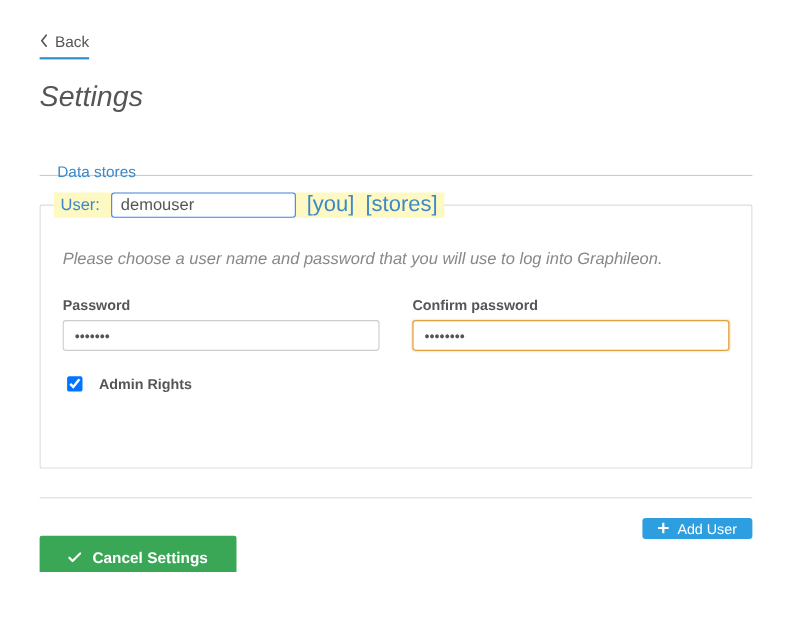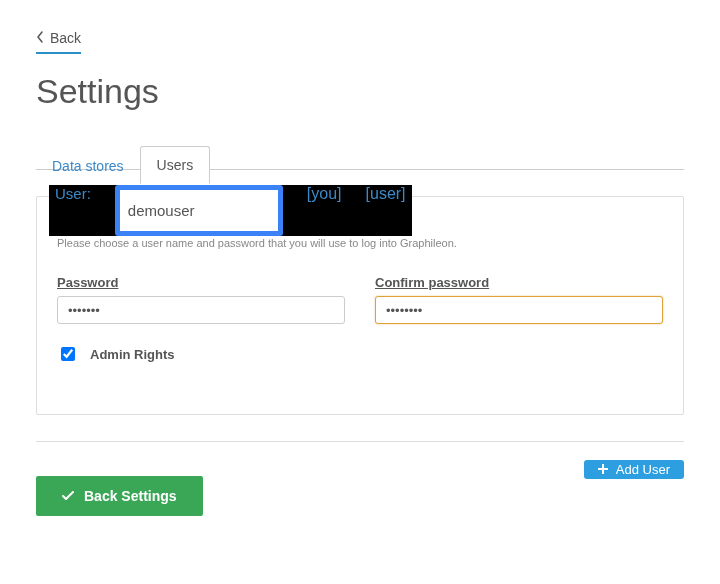--- a/index.html
+++ b/index.html
@@ -21,24 +21,25 @@
     display: inline-flex;
     align-items: center;
     color: #555;
     font-size: 14px;
     padding-bottom: 6px;
     border-bottom: 2px solid #2d8fc7;
     cursor: pointer;
   }
   .back-link svg { margin-right: 6px; }
   h1.page-title {
-    font-size: 34px;
+    font-size: 26px;
     font-weight: 400;
     margin: 18px 0 20px 0;
     color: #555;
+    font-style: italic;
   }
   .tabs {
     display: flex;
     align-items: flex-end;
     border-bottom: 1px solid #ccc;
   }
   .tab {
     padding: 10px 16px;
     font-size: 14px;
     color: #3b89c9;
@@ -57,82 +58,83 @@
     margin-top: 26px;
     border: 1px solid #ddd;
     border-radius: 2px;
     padding: 40px 20px 20px 20px;
     position: relative;
   }
   .user-legend-row {
     position: absolute;
     top: -12px;
     left: 12px;
-    background: #000000;
+    background: #fef9c3;
     padding: 0 6px;
     display: flex;
-    gap: 24px;
+    align-items: center;
+    gap: 10px;
   }
   .user-legend-label {
     color: #3b89c9;
     font-size: 15px;
   }
   .user-input {
     width: 168px;
-    padding: 12px 8px;
+    padding: 2px 8px;
     font-size: 15px;
     color: #555;
-    border: 5px solid #3b82f6;
+    border: 1px solid #3b82f6;
     border-radius: 3px;
     background: #fff;
   }
   .legend-tag {
     color: #3b89c9;
-    font-size: 16px;
+    font-size: 20px;
   }
   .help-text {
     color: #888;
-    font-size: 11px;
+    font-size: 15px;
     margin-bottom: 26px;
+    font-style: italic;
   }
   .pw-row {
     display: flex;
     gap: 30px;
     margin-bottom: 20px;
   }
   .pw-col {
     flex: 1;
     display: flex;
     flex-direction: column;
   }
   .pw-label {
     font-weight: 700;
     font-size: 13px;
     color: #555;
     margin-bottom: 6px;
-    text-decoration: underline;
   }
   .pw-input {
     padding: 6px 10px;
     border: 1px solid #ccc;
     border-radius: 3px;
     font-size: 13px;
     height: 28px;
     color: #555;
   }
   .pw-input.focused {
     border: 1px solid #e1a13a;
     box-shadow: 0 0 2px rgba(225,161,58,0.6);
     outline: none;
   }
   .admin-row {
     display: flex;
     align-items: center;
     gap: 12px;
-    margin-bottom: 30px;
+    margin-bottom: 46px;
   }
   .admin-row input[type=checkbox] {
     width: 14px;
     height: 14px;
   }
   .admin-label {
     font-weight: 700;
     font-size: 13px;
     color: #555;
   }
@@ -202,30 +204,29 @@
           <path d="M6 1 L2 6 L6 11" stroke="#555" stroke-width="1.5" fill="none" stroke-linecap="round" stroke-linejoin="round"></path>
         </svg>
     </span>
     <span>Back</span>
   </div>
 
   <h1 class="page-title">Settings</h1>
 
   <div class="tabs">
     <div class="tab">Data stores</div>
-    <div class="tab active">Users</div>
   </div>
 
   <div class="user-fieldset">
 
     <div class="user-legend-row">
       <span class="user-legend-label">User:</span>
       <input class="user-input" type="text" value="demouser" style="">
       <span class="legend-tag">[you]</span>
-      <span class="legend-tag">[user]</span>
+      <span class="legend-tag">[stores]</span>
     </div>
 
     <div class="help-text">Please choose a user name and password that you will use to log into Graphileon.</div>
 
     <div class="pw-row">
       <div class="pw-col">
         <span class="pw-label">Password</span>
         <input class="pw-input" type="text" value="•••••••" style="">
       </div>
       <div class="pw-col">
@@ -245,21 +246,21 @@
   <hr class="divider">
 
   <div class="footer-row">
     <div class="footer-col-left">
       <button class="apply-btn">
         <span>
           <svg width="12" height="10" viewBox="0 0 12 10">
               <path d="M1 5 L4 8 L11 1" stroke="#fff" stroke-width="2" fill="none" stroke-linecap="round" stroke-linejoin="round"></path>
             </svg>
         </span>
-        <span>Back Settings</span>
+        <span>Cancel Settings</span>
       </button>
     </div>
     <div class="footer-col-right">
       <button class="add-user-btn">
         <span>
           <svg width="10" height="10" viewBox="0 0 10 10">
               <path d="M5 0 V10 M0 5 H10" stroke="#fff" stroke-width="2"></path>
             </svg>
         </span>
         <span>Add User</span>

